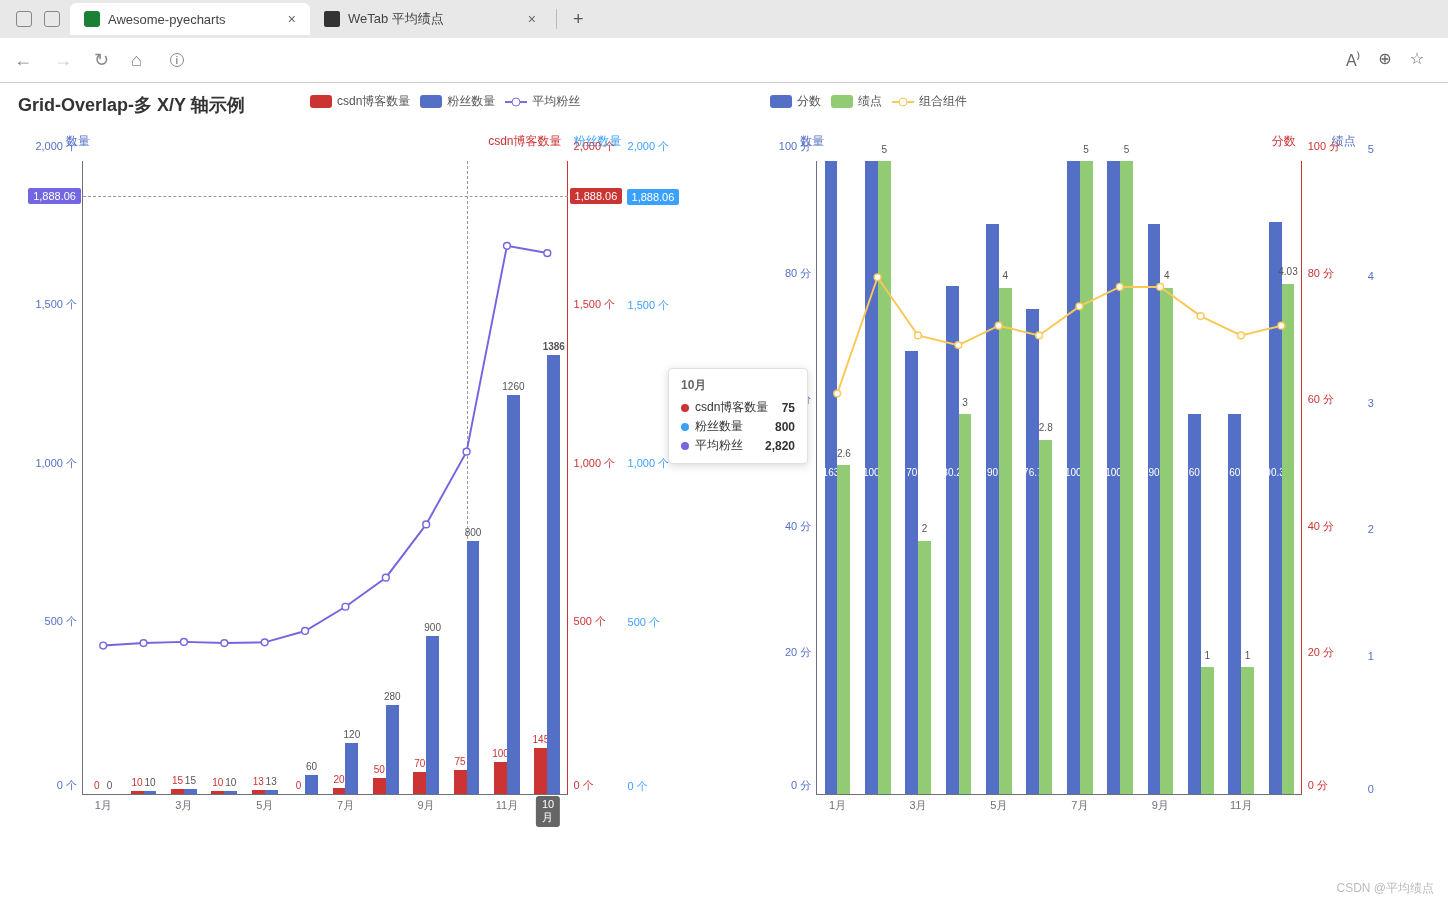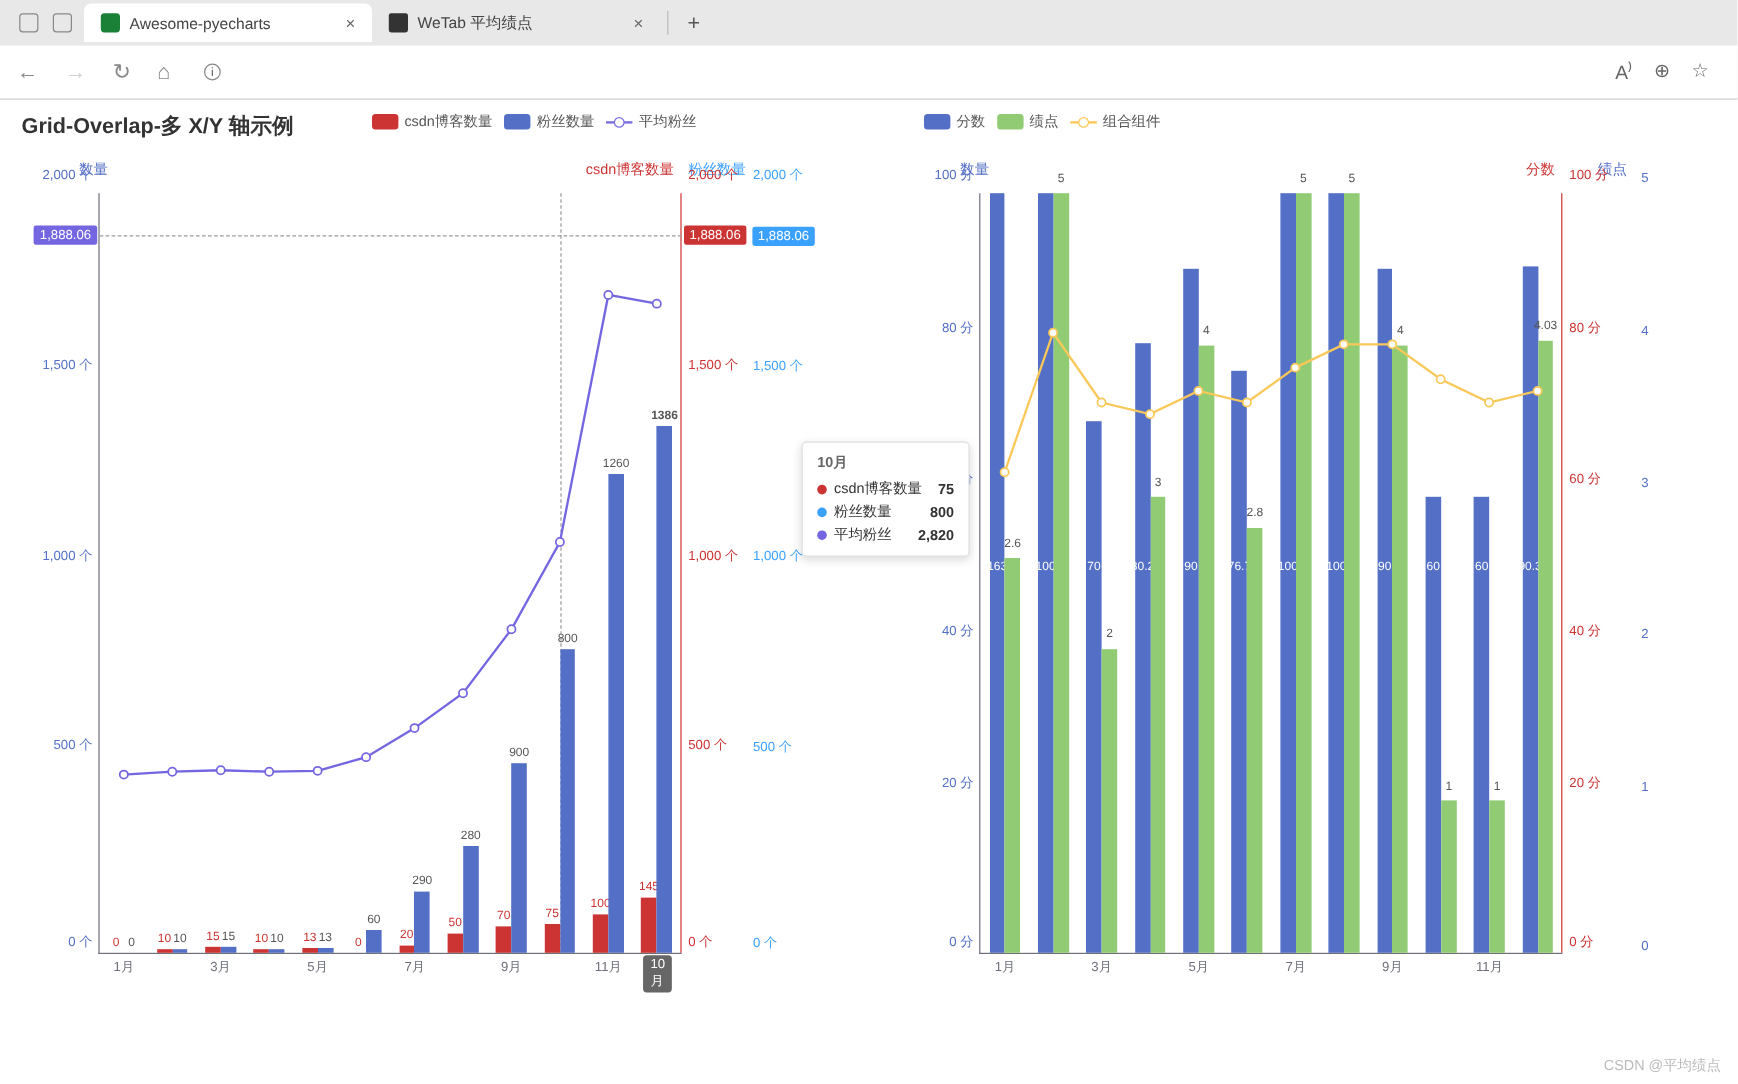--- a/index.html
+++ b/index.html
@@ -209,21 +209,21 @@
             <span class="val-lbl" style="left: 13.8333%; bottom: 1%;">10</span>
             <div class="bar bar-blue" style="left: 20.8333%; width: 2.66667%; height: 0.75%;"></div>
             <span class="val-lbl" style="left: 22.1667%; bottom: 1.25%;">15</span>
             <div class="bar bar-blue" style="left: 29.1667%; width: 2.66667%; height: 0.5%;"></div>
             <span class="val-lbl" style="left: 30.5%; bottom: 1%;">10</span>
             <div class="bar bar-blue" style="left: 37.5%; width: 2.66667%; height: 0.65%;"></div>
             <span class="val-lbl" style="left: 38.8333%; bottom: 1.15%;">13</span>
             <div class="bar bar-blue" style="left: 45.8333%; width: 2.66667%; height: 3%;"></div>
             <span class="val-lbl" style="left: 47.1667%; bottom: 3.5%;">60</span>
             <div class="bar bar-blue" style="left: 54.1667%; width: 2.66667%; height: 8%;"></div>
-            <span class="val-lbl" style="left: 55.5%; bottom: 8.5%;">290</span>
+            <span class="val-lbl" style="left: 55.5%; bottom: 8.5%;">120</span>
             <div class="bar bar-blue" style="left: 62.5%; width: 2.66667%; height: 14%;"></div>
             <span class="val-lbl" style="left: 63.8333%; bottom: 14.5%;">280</span>
             <div class="bar bar-blue" style="left: 70.8333%; width: 2.66667%; height: 25%;"></div>
             <span class="val-lbl" style="left: 72.1667%; bottom: 25.5%;">900</span>
             <div class="bar bar-blue" style="left: 79.1667%; width: 2.66667%; height: 40%;"></div>
             <span class="val-lbl" style="left: 80.5%; bottom: 40.5%;">800</span>
             <div class="bar bar-blue" style="left: 87.5%; width: 2.66667%; height: 63%;"></div>
             <span class="val-lbl" style="left: 88.8333%; bottom: 63.5%; margin-top: 28px;">1260</span>
             <div class="bar bar-blue" style="left: 95.8333%; width: 2.66667%; height: 69.3%;"></div>
             <span class="val-lbl" style="left: 97.1667%; bottom: 69.8%; font-weight: bold;">1386</span>

